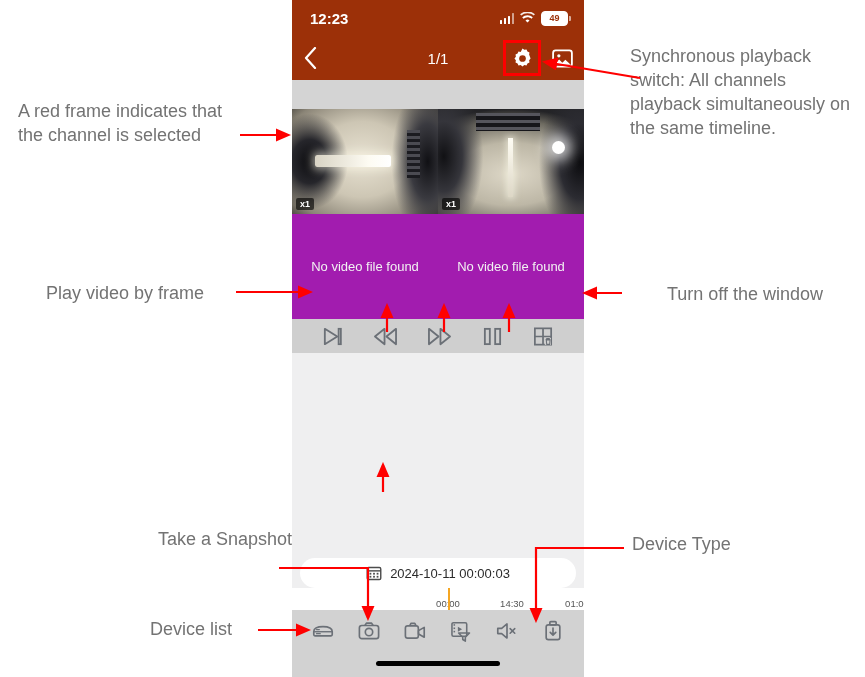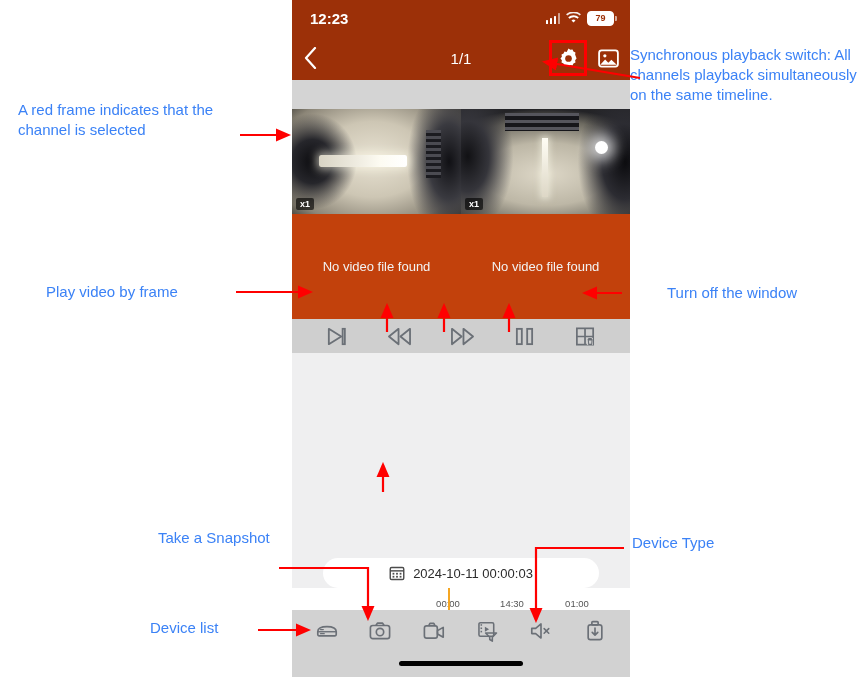--- a/index.html
+++ b/index.html
@@ -4,21 +4,21 @@
 <style>
   html,body{margin:0;padding:0;}
   body{
     width:865px;height:677px;
     background:#ffffff;
     font-family:"Liberation Sans", sans-serif;
     position:relative;
     overflow:hidden;
   }
   .phone{
-    position:absolute;left:292px;top:0;width:338px;height:677px;
+    position:absolute;left:292px;top:0;width:292px;height:677px;
     background:#d4d4d4;overflow:hidden;
   }
   
   .statusbar{
     height:36px;background:#9c3008;color:#fff;
     display:flex;align-items:center;justify-content:space-between;
     padding:0 16px 0 18px;box-sizing:border-box;
     font-size:15px;font-weight:bold;
   }
   .sb-right{display:flex;align-items:center;gap:6px;}
@@ -48,21 +48,21 @@
   
   .grid{display:grid;grid-template-columns:1fr 1fr;grid-template-rows:105px 105px;
     background:#9c3008;margin-top:29px;}
   .cell{position:relative;overflow:hidden;background:#000;}
   .cell.sel{outline:3px solid #ff0000;outline-offset:-3px;z-index:3;}
   .tag{
     position:absolute;left:4px;bottom:4px;background:rgba(0,0,0,.62);color:#fff;
     font-size:9px;padding:1px 4px;border-radius:2px;z-index:4;font-weight:bold;
   }
   .nofile{display:flex;align-items:center;justify-content:center;color:#f2f2f2;
-    font-size:13px;background:#c2410c;height:100%;text-align:center;}
+    font-size:13px;background:#a21caf;height:100%;text-align:center;}
   .vid1{position:absolute;inset:0;
     background:
       radial-gradient(ellipse 55% 95% at 12% 50%, #0d0d10 0%, #26262b 22%, rgba(40,40,46,0) 48%),
       radial-gradient(ellipse 40% 120% at 93% 50%, #101014 0%, #3a3a40 30%, rgba(0,0,0,0) 62%),
       radial-gradient(ellipse 70% 80% at 48% 48%, #e8e2d2 0%, #cdc6b4 45%, #8b8577 80%, #3a3832 100%);
   }
   .vid1:before{content:"";position:absolute;left:16%;top:44%;width:52%;height:11%;
     background:linear-gradient(90deg,#d8d3c4,#fdfbf2 70%,#ffffff);
     border-radius:2px;box-shadow:0 0 9px 3px rgba(255,252,235,.55);}
   .vid1:after{content:"";position:absolute;right:12%;top:20%;width:9%;height:46%;
@@ -106,21 +106,21 @@
   
   .bottombar{
     position:absolute;left:0;right:0;bottom:0;height:67px;background:#d2d2d2;
   }
   .bicons{display:flex;align-items:center;justify-content:space-around;
     height:42px;padding:0 8px;box-sizing:border-box;}
   .bicon{cursor:pointer;display:flex;align-items:center;justify-content:center;}
   .homebar{width:124px;height:4.5px;background:#000;border-radius:3px;
     margin:9px auto 0;}
   
-  .ann{position:absolute;color:#3b82f6;font-size:15px;line-height:1.33;}
+  .ann{position:absolute;color:#737373;font-size:18px;line-height:1.33;}
   svg{display:block;}
 </style>
 </head>
 <body>
 
 <svg width="865" height="677" style="position:absolute;left:0;top:0;pointer-events:none;z-index:50">
   <g stroke="#ff0000" fill="none" stroke-width="2.2">
 
     <path d="M240 135 L288 135" marker-end="url(#ar)"></path>
 
@@ -173,21 +173,21 @@
           <i></i>
         </span>
       <span>
         <svg width="15" height="12" viewBox="0 0 15 12">
             <path d="M7.5 10.6l2-2.2a2.9 2.9 0 0 0-4 0z" fill="#fff"></path>
             <path d="M7.5 5.3c1.5 0 2.9.55 4 1.5l1.3-1.45A8.1 8.1 0 0 0 7.5 3.3a8.1 8.1 0 0 0-5.3 2.05L3.5 6.8a6 6 0 0 1 4-1.5z" fill="#fff"></path>
             <path d="M7.5 1.2c2.4 0 4.6.85 6.3 2.3l1.1-1.3A11.1 11.1 0 0 0 7.5-.6 11.1 11.1 0 0 0 .1 2.2l1.1 1.3A9.6 9.6 0 0 1 7.5 1.2z" fill="#fff" opacity=".9"></path>
           </svg>
       </span>
       <span class="batt">
-          <span>79</span>
+          <span>49</span>
         </span>
     </span>
   </div>
 
   <div class="navbar">
     <span class="nav-back">
       <svg width="13" height="22" viewBox="0 0 13 22">
           <path d="M11 1L2 11l9 10" stroke="#fff" stroke-width="2.2" fill="none" stroke-linecap="round" stroke-linejoin="round"></path>
         </svg>
     </span>

